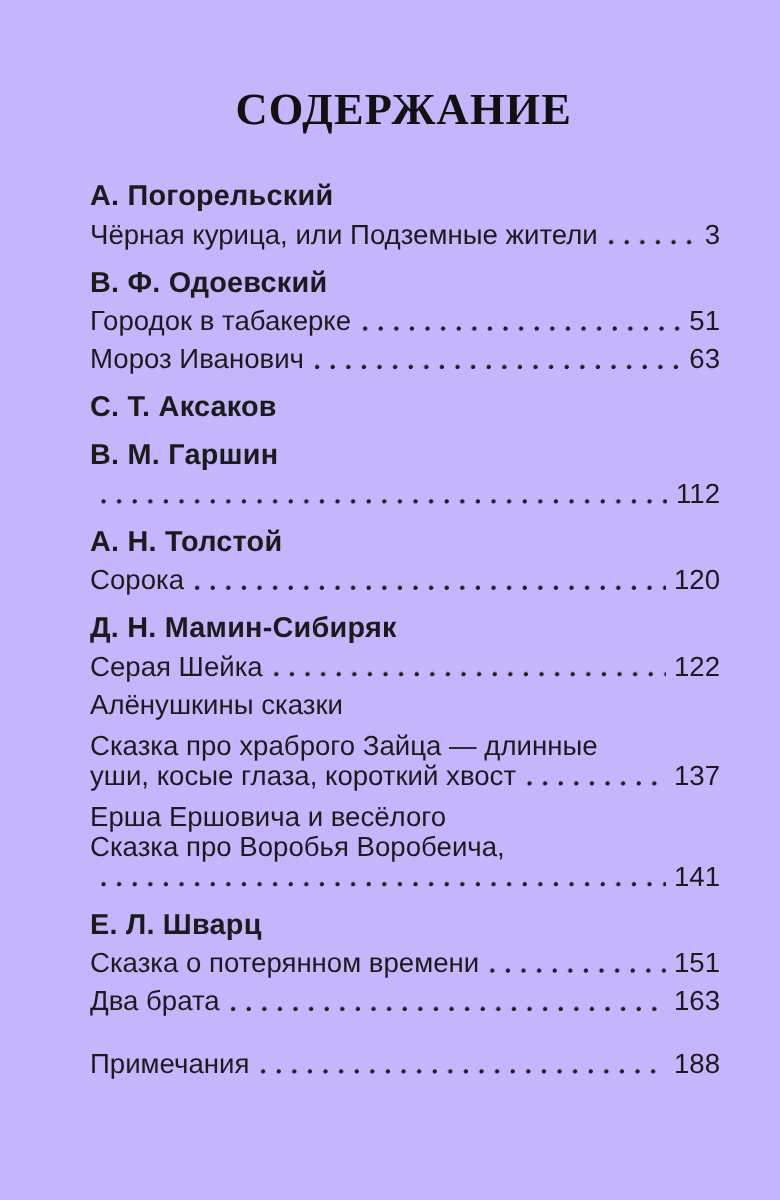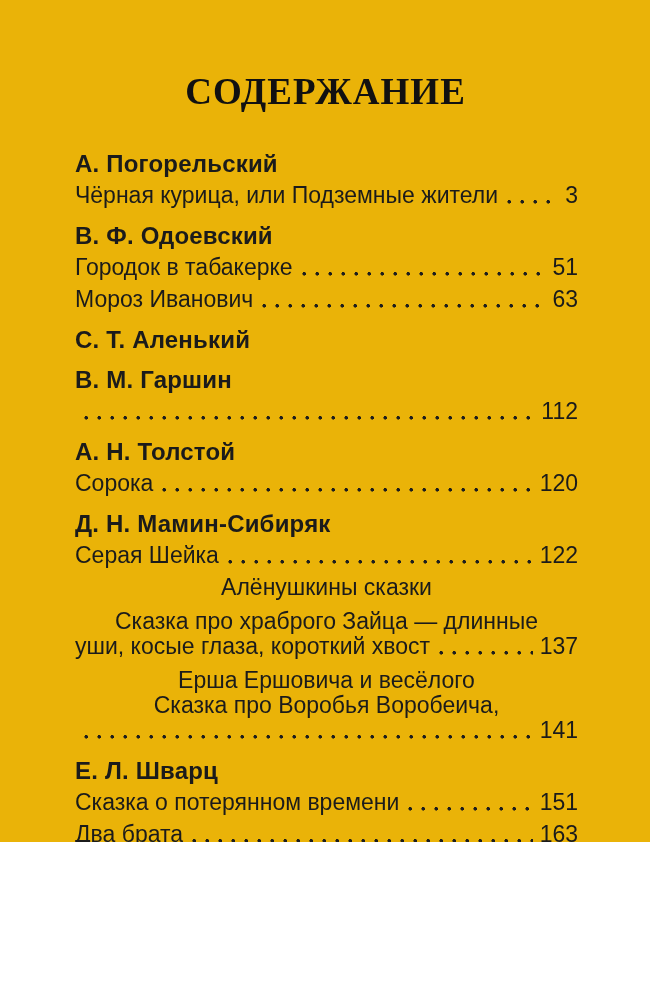--- a/index.html
+++ b/index.html
@@ -3,27 +3,27 @@
 <meta charset="utf-8">
 <style>
   html, body {
     margin: 0;
     padding: 0;
     background: #ffffff;
   }
   .book-page {
     position: relative;
     width: 650px;
-    height: 842px;
-    background: #eab308;
+    height: 1000px;
+    background: #c4b5fd;
     color: #1b1b1b;
     font-family: "Liberation Sans", sans-serif;
     overflow: hidden;
     box-sizing: border-box;
-    padding: 70px 72px 0 75px;
+    padding: 70px 50px 0 75px;
   }
   .toc-title {
     font-family: "Liberation Serif", serif;
     font-weight: 700;
     font-size: 37px;
     letter-spacing: 1px;
     text-align: center;
     color: #111111;
     margin: 0 0 38px 0;
     
@@ -47,21 +47,20 @@
   .entry {
     margin-top: 7px;
     font-size: 23px;
     line-height: 25px;
   }
   .entry.indent {
     margin-top: 9px;
   }
   .line {
     line-height: 25px;
-    text-align: center;
   }
   .line.with-page {
     display: flex;
     align-items: baseline;
   }
   .line .t {
     white-space: nowrap;
     flex-shrink: 0;
   }
   .leader {
@@ -106,21 +105,21 @@
         </div>
         <div class="entry">
           <div class="line with-page">
             <span class="t">Мороз Иванович</span>
             <span class="leader"></span>
             <span class="page-num">63</span>
           </div>
         </div>
       </div>
       <div class="section">
-        <div class="author">С. Т. Аленький</div>
+        <div class="author">С. Т. Аксаков</div>
       </div>
       <div class="section">
         <div class="author">В. М. Гаршин</div>
         <div class="entry">
           <div class="line with-page">
             <span class="leader"></span>
             <span class="page-num">112</span>
           </div>
         </div>
       </div>

